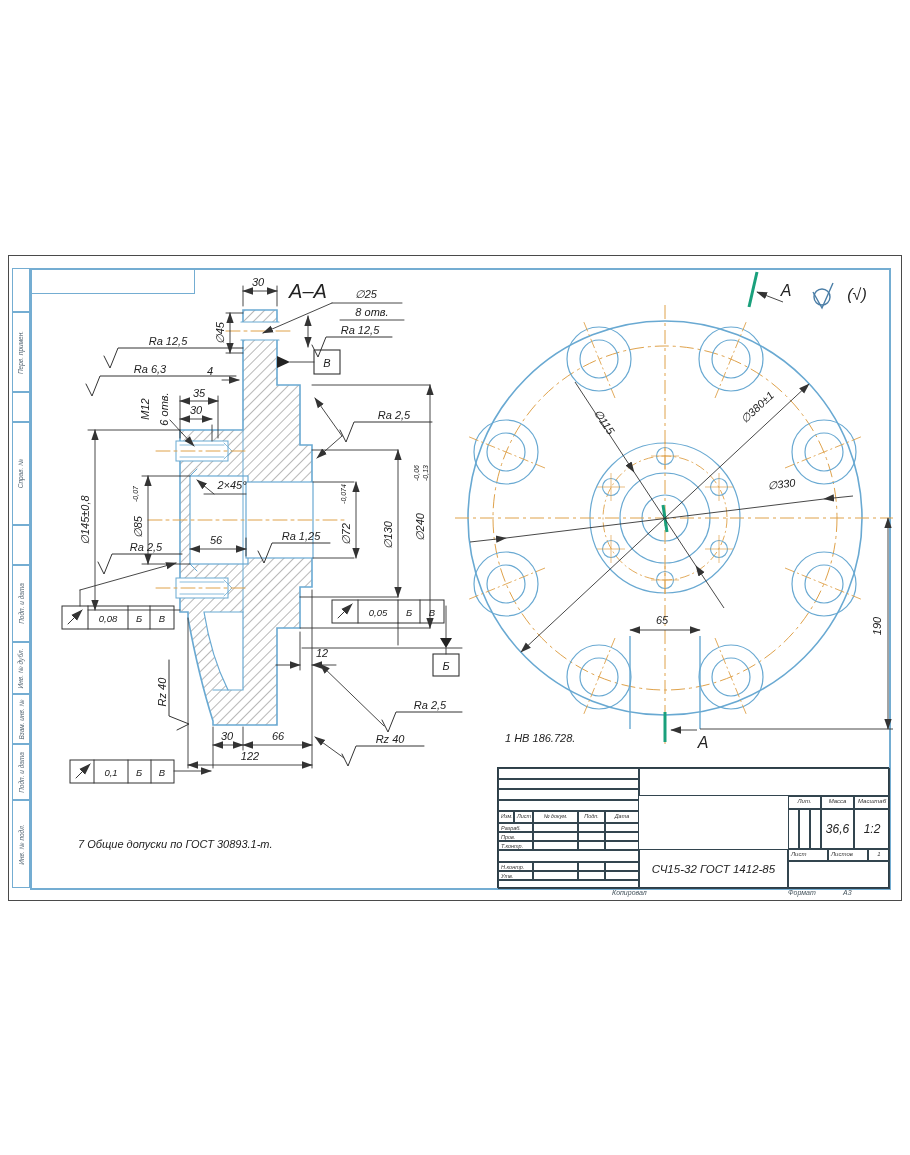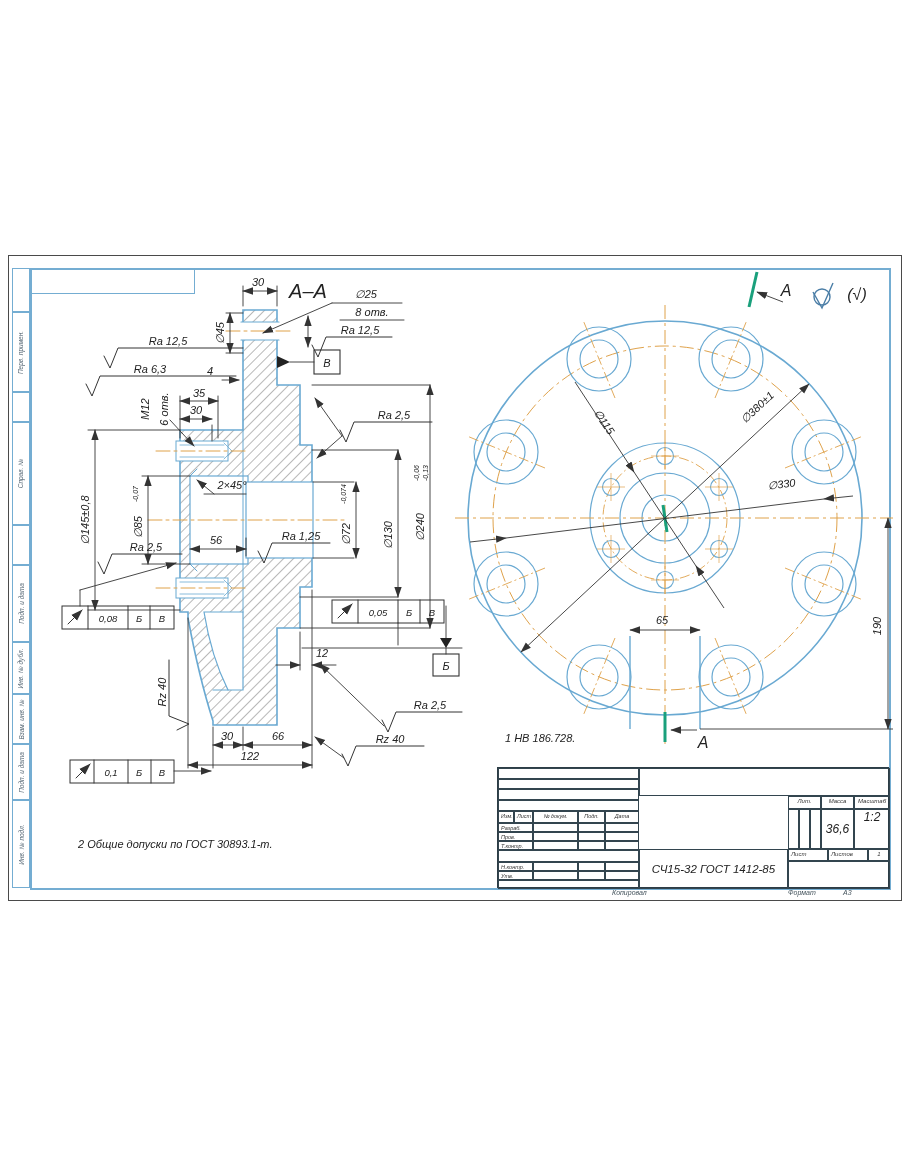--- a/index.html
+++ b/index.html
@@ -352,21 +352,21 @@
     </g>
 
     <g fill="none" stroke="#4a7da6" stroke-width="1.4">
       <circle cx="822" cy="297" r="8"></circle>
       <polyline points="813,292 822,308 833,283"></polyline>
       <text x="857" y="300" class="t15 mid" stroke="none" fill="#333">(√)</text>
     </g>
   </svg>
 
   <div class="note" style="left:505px;top:732px;font-size:11px;">1 НВ 186.728.</div>
-  <div class="note" style="left:78px;top:838px;font-size:11px;">2 Общие допуски по ГОСТ 30893.1-m.</div>
+  <div class="note" style="left:78px;top:838px;font-size:11px;">7 Общие допуски по ГОСТ 30893.1-m.</div>
 
   <div class="abs" style="left:497px;top:767px;width:392px;height:121px;border:1.6px solid #2d3d46;box-sizing:border-box;">
 
     <div class="tb-cell" style="left:0;top:0;width:141px;height:11px;"></div>
     <div class="tb-cell" style="left:0;top:11px;width:141px;height:10px;"></div>
     <div class="tb-cell" style="left:0;top:21px;width:141px;height:11px;"></div>
     <div class="tb-cell" style="left:0;top:32px;width:141px;height:11px;"></div>
 
     <div class="tb-cell tb-lbl" style="left:0;top:43px;width:16px;height:12px;font-size:5.5px;">Изм.</div>
     <div class="tb-cell tb-lbl" style="left:16px;top:43px;width:19px;height:12px;font-size:5.5px;">Лист</div>
@@ -406,21 +406,21 @@
 
     <div class="tb-cell tb-lbl" style="left:290px;top:28px;width:33px;height:13px;text-align:center;font-size:6px;">Лит.</div>
     <div class="tb-cell tb-lbl" style="left:323px;top:28px;width:33px;height:13px;text-align:center;font-size:6px;">Масса</div>
     <div class="tb-cell tb-lbl" style="left:356px;top:28px;width:36px;height:13px;text-align:center;font-size:6px;">Масштаб</div>
     <div class="tb-cell" style="left:290px;top:41px;width:11px;height:40px;"></div>
     <div class="tb-cell" style="left:301px;top:41px;width:11px;height:40px;"></div>
     <div class="tb-cell" style="left:312px;top:41px;width:11px;height:40px;"></div>
     <div class="tb-cell" style="left:323px;top:41px;width:33px;height:40px;display:flex;align-items:center;justify-content:center;">
       <span style="font-size:12px;font-style:italic;">36,6</span>
     </div>
-    <div class="tb-cell" style="left:356px;top:41px;width:36px;height:40px;display:flex;justify-content:center;">
+    <div class="tb-cell" style="left:356px;top:41px;width:36px;height:40px;display:flex;align-items:center;justify-content:center;">
       <span style="font-size:12px;font-style:italic;">1:2</span>
     </div>
     <div class="tb-cell tb-lbl" style="left:290px;top:81px;width:40px;height:12px;font-size:6px;">Лист</div>
     <div class="tb-cell tb-lbl" style="left:330px;top:81px;width:40px;height:12px;font-size:6px;">Листов</div>
     <div class="tb-cell tb-lbl" style="left:370px;top:81px;width:22px;height:12px;font-size:6px;text-align:center;">1</div>
     <div class="tb-cell" style="left:290px;top:93px;width:102px;height:28px;"></div>
   </div>
 
   <div class="note" style="left:612px;top:889px;font-size:7px;color:#44535c;">Копировал</div>
   <div class="note" style="left:788px;top:889px;font-size:7px;color:#44535c;">Формат</div>

